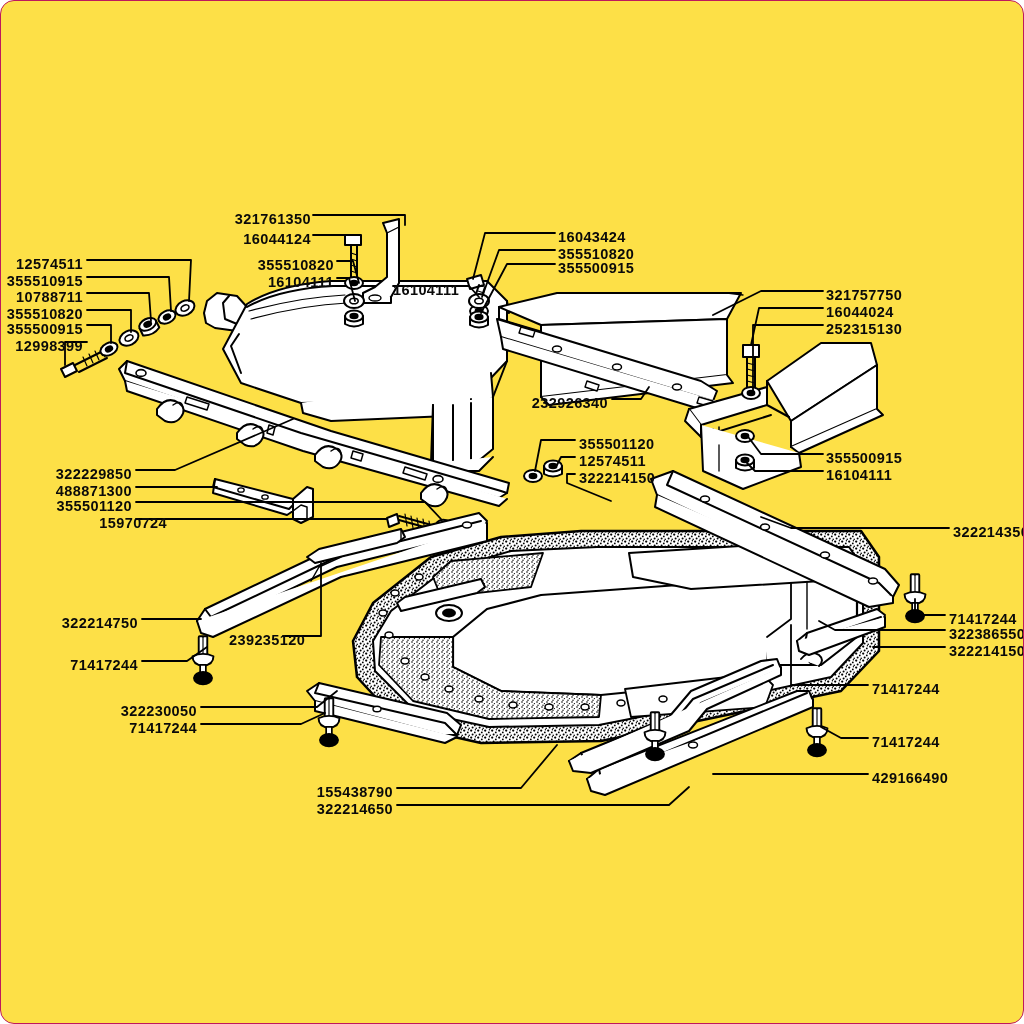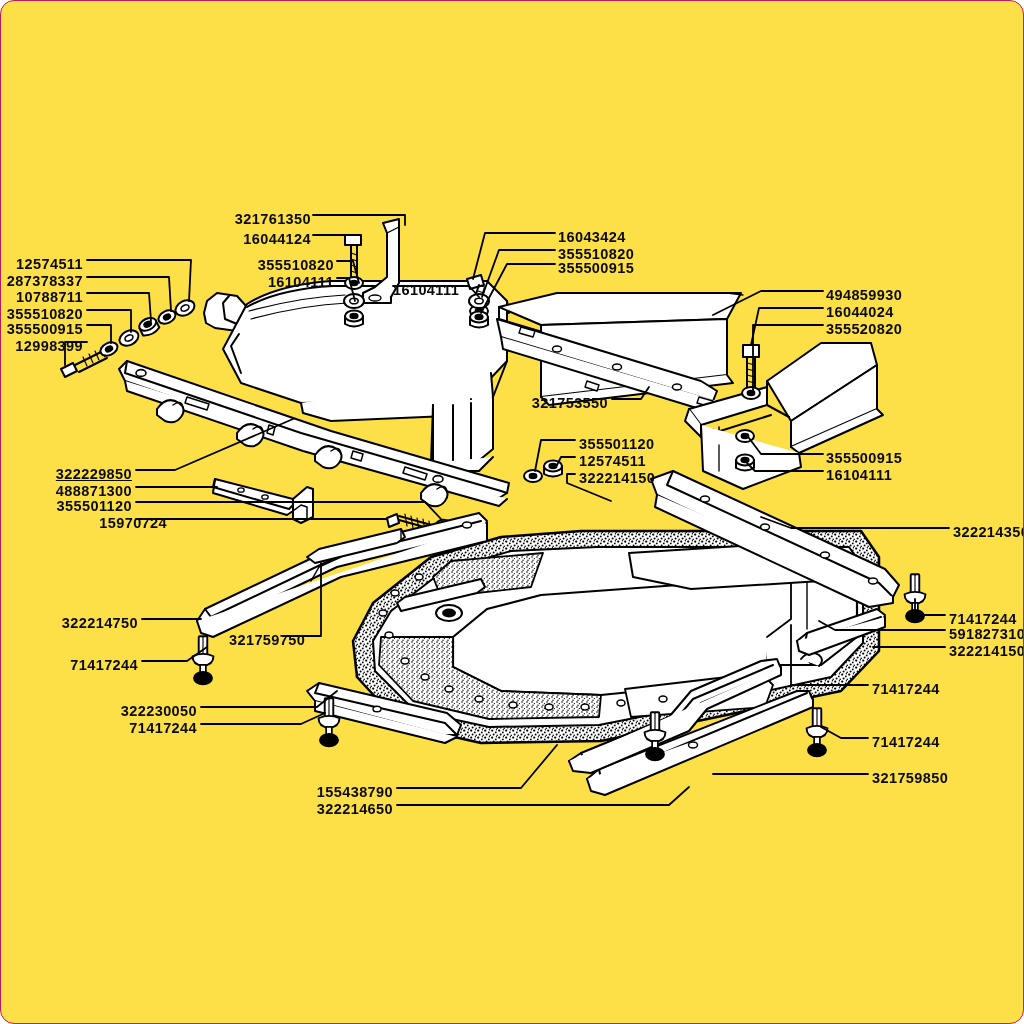--- a/index.html
+++ b/index.html
@@ -427,47 +427,47 @@
   <div id="labels">
       <div class="lbl r" style="left: 310px; top: 211px;">321761350</div>
       <div class="lbl r" style="left: 310px; top: 231px;">16044124</div>
       <div class="lbl r" style="left: 333px; top: 257px;">355510820</div>
       <div class="lbl r" style="left: 333px; top: 274px;">16104111</div>
       <div class="lbl" style="left: 392px; top: 282px;">16104111</div>
       <div class="lbl" style="left: 557px; top: 229px;">16043424</div>
       <div class="lbl" style="left: 557px; top: 246px;">355510820</div>
       <div class="lbl" style="left: 557px; top: 260px;">355500915</div>
       <div class="lbl r" style="left: 82px; top: 256px;">12574511</div>
-      <div class="lbl r" style="left: 82px; top: 273px;">287378337</div>
+      <div class="lbl r" style="left: 82px; top: 273px;">355510915</div>
       <div class="lbl r" style="left: 82px; top: 289px;">10788711</div>
       <div class="lbl r" style="left: 82px; top: 306px;">355510820</div>
       <div class="lbl r" style="left: 82px; top: 321px;">355500915</div>
       <div class="lbl r" style="left: 82px; top: 338px;">12998399</div>
-      <div class="lbl" style="left: 825px; top: 287px;">494859930</div>
+      <div class="lbl" style="left: 825px; top: 287px;">321757750</div>
       <div class="lbl" style="left: 825px; top: 304px;">16044024</div>
-      <div class="lbl" style="left: 825px; top: 321px;">355520820</div>
+      <div class="lbl" style="left: 825px; top: 321px;">252315130</div>
       <div class="lbl" style="left: 825px; top: 450px;">355500915</div>
       <div class="lbl" style="left: 825px; top: 467px;">16104111</div>
-      <div class="lbl r" style="left: 607px; top: 395px;">321753550</div>
+      <div class="lbl r" style="left: 607px; top: 395px;">232926340</div>
       <div class="lbl" style="left: 578px; top: 436px;">355501120</div>
       <div class="lbl" style="left: 578px; top: 453px;">12574511</div>
       <div class="lbl" style="left: 578px; top: 470px;">322214150</div>
-      <div class="lbl r" style="left: 131px; top: 466px; text-decoration: underline;">322229850</div>
+      <div class="lbl r" style="left: 131px; top: 466px;">322229850</div>
       <div class="lbl r" style="left: 131px; top: 483px;">488871300</div>
       <div class="lbl r" style="left: 131px; top: 498px;">355501120</div>
       <div class="lbl r" style="left: 131px; top: 515px; margin-left: 35px;">15970724</div>
       <div class="lbl" style="left: 952px; top: 524px;">322214350</div>
       <div class="lbl r" style="left: 137px; top: 615px;">322214750</div>
-      <div class="lbl" style="left: 228px; top: 632px;">321759750</div>
+      <div class="lbl" style="left: 228px; top: 632px;">239235120</div>
       <div class="lbl r" style="left: 137px; top: 657px;">71417244</div>
       <div class="lbl" style="left: 948px; top: 611px;">71417244</div>
-      <div class="lbl" style="left: 948px; top: 626px;">591827310</div>
+      <div class="lbl" style="left: 948px; top: 626px;">322386550</div>
       <div class="lbl" style="left: 948px; top: 643px;">322214150</div>
       <div class="lbl r" style="left: 196px; top: 703px;">322230050</div>
       <div class="lbl r" style="left: 196px; top: 720px;">71417244</div>
       <div class="lbl" style="left: 871px; top: 681px;">71417244</div>
       <div class="lbl" style="left: 871px; top: 734px;">71417244</div>
-      <div class="lbl" style="left: 871px; top: 770px;">321759850</div>
+      <div class="lbl" style="left: 871px; top: 770px;">429166490</div>
       <div class="lbl r" style="left: 392px; top: 784px;">155438790</div>
       <div class="lbl r" style="left: 392px; top: 801px;">322214650</div>
     </div>
 
 </div>
 
 </body></html>

